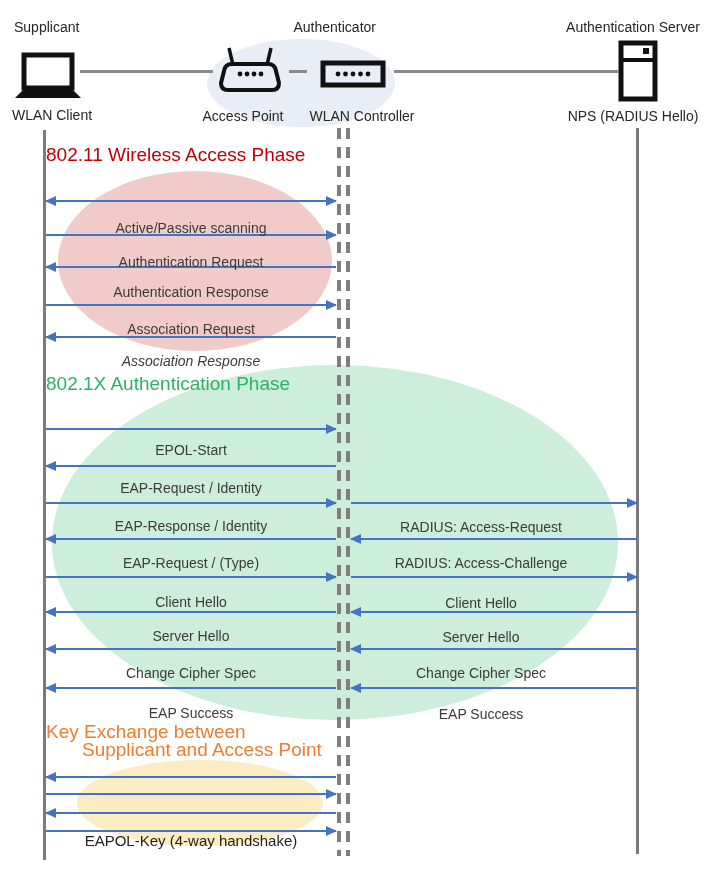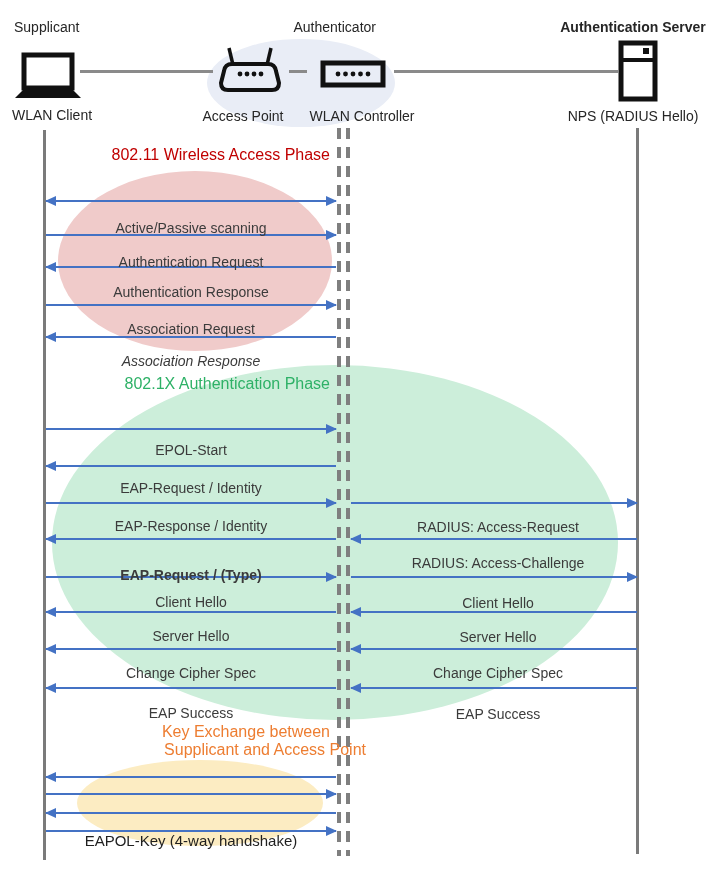--- a/index.html
+++ b/index.html
@@ -25,24 +25,24 @@
   .arrow.dir-right::after, .arrow.dir-both::after {
     content:""; position:absolute; right:-1px; top:-6px; width:0; height:0;
     border-top:5px solid transparent; border-bottom:5px solid transparent;
     border-left:11px solid #4472C4;
   }
   .msg-label {
     position:absolute; font-size:14px; color:#3b3b3b; text-align:center;
     z-index:4; line-height:17px; white-space:nowrap;margin-top:37px;
   }
   .lab-l { left:46px; width:290px; }
-  .lab-r { left:355px; width:286px;text-align:center; }
+  .lab-r { left:338px; width:286px;text-align:center; }
   .phase-title {
-    position:absolute; left:46px; width:284px; text-align:right;
-    font-size:16px; line-height:18px; z-index:4; white-space:nowrap;
+    position:absolute; left:46px; width:284px; text-align:left;
+    font-size:19px; line-height:18px; z-index:4; white-space:nowrap;
   }
   .p1-title { color:#C00000; }
   .p2-title { color:#2EB167; }
   .p3-title { color:#ED7D31; }
   .actor-role { position:absolute; font-size:14px; color:#262626; z-index:4; }
   .actor-name { position:absolute; font-size:14px; color:#262626; text-align:center; z-index:4; }
   .icon-box { position:absolute; z-index:3; }
   .e-p1 { background:#F0CBCA; }
   .e-p2 { background:#CCEEDA; }
   .e-p3 { background:#FCECC2; }
@@ -53,21 +53,21 @@
 
 <div class="stage">
 
   <div class="ellipse e-auth" style="left:207px;top:39px;width:188px;height:88px;"></div>
   <div class="ellipse e-p1" style="left:58px;top:171px;width:274px;height:180px;"></div>
   <div class="ellipse e-p2" style="left:52px;top:365px;width:566px;height:355px;"></div>
   <div class="ellipse e-p3" style="left:77px;top:760px;width:246px;height:86px;"></div>
 
   <div class="actor-role" style="left:14px;top:19px;">Supplicant</div>
   <div class="actor-role" style="left:230px;top:19px;width:146px;text-align:right;">Authenticator</div>
-  <div class="actor-role" style="left:558px;top:19px;width:150px;text-align:center;font-weight:bold;">Authentication Server</div>
+  <div class="actor-role" style="left:558px;top:19px;width:150px;text-align:center;">Authentication Server</div>
 
   <div class="hline" style="left:80px;top:70px;width:133px;"></div>
   <div class="hline" style="left:289px;top:70px;width:18px;"></div>
   <div class="hline" style="left:394px;top:70px;width:224px;"></div>
 
   <div class="icon-box" style="left:12px;top:52px;">
     <svg width="72" height="48" viewBox="0 0 72 48">
       <rect x="12" y="3" width="48" height="33" fill="none" stroke="#111111" stroke-width="5"></rect>
       <path d="M3 46 L13 36 H59 L69 46 Z" fill="#111111"></path>
     </svg>
@@ -134,21 +134,21 @@
   <div class="arrow seg-l dir-right" style="top:428px;"></div>
 
   <div class="msg-label lab-l" style="top:443px;">EAP-Request / Identity</div>
   <div class="arrow seg-l dir-left" style="top:465px;"></div>
 
   <div class="msg-label lab-l" style="top:481px;">EAP-Response / Identity</div>
   <div class="arrow seg-l dir-right" style="top:502px;"></div>
   <div class="msg-label lab-r" style="top:482px;">RADIUS: Access-Request</div>
   <div class="arrow seg-r dir-right" style="top:502px;"></div>
 
-  <div class="msg-label lab-l" style="top:530px;font-weight:bold;">EAP-Request / (Type)</div>
+  <div class="msg-label lab-l" style="top:518px;">EAP-Request / (Type)</div>
   <div class="arrow seg-l dir-left" style="top:538px;"></div>
   <div class="msg-label lab-r" style="top:518px;">RADIUS: Access-Challenge</div>
   <div class="arrow seg-r dir-left" style="top:538px;"></div>
 
   <div class="msg-label lab-l" style="top:557px;">Client Hello</div>
   <div class="arrow seg-l dir-right" style="top:576px;"></div>
   <div class="msg-label lab-r" style="top:558px;">Client Hello</div>
   <div class="arrow seg-r dir-right" style="top:576px;"></div>
 
   <div class="msg-label lab-l" style="top:591px;">Server Hello</div>

